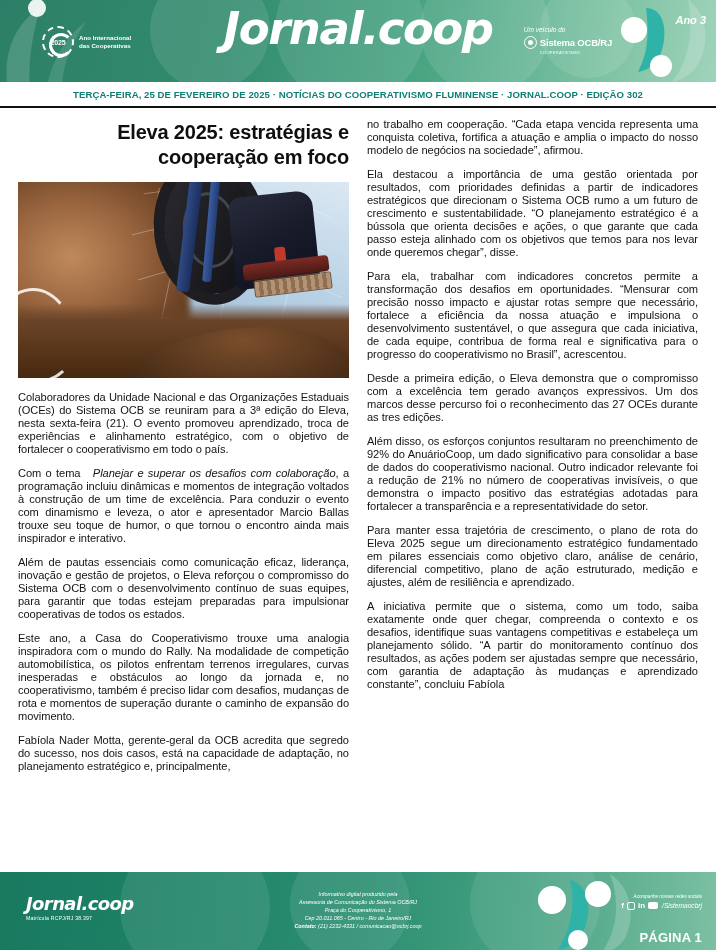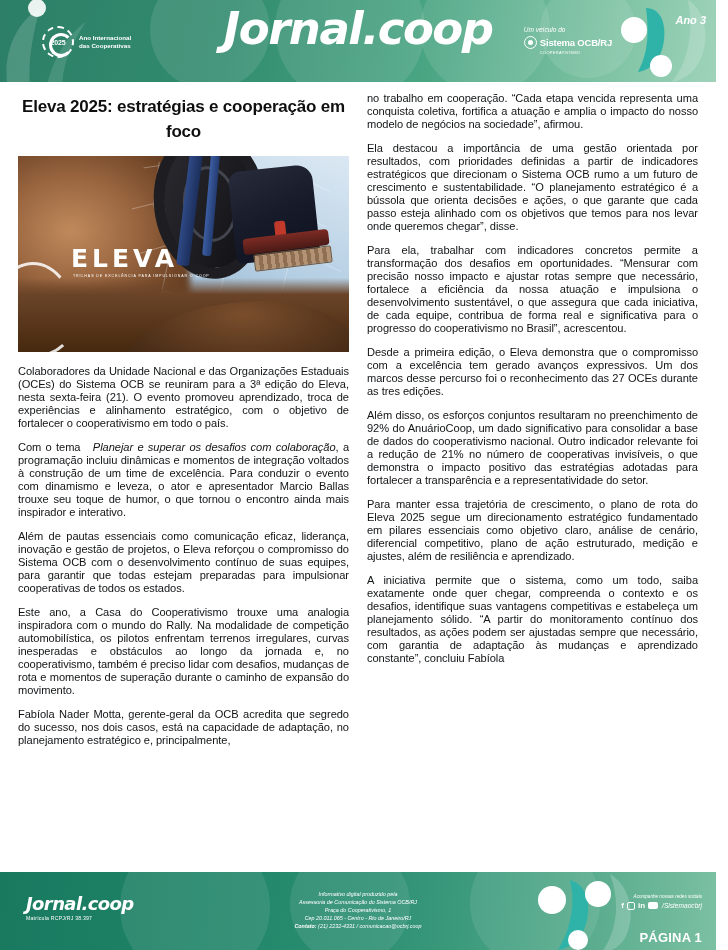--- a/index.html
+++ b/index.html
@@ -119,22 +119,22 @@
   
   .content {
     flex: 1;
     padding: 10px 18px 0 18px;
     display: flex; gap: 18px;
     overflow: hidden;
   }
   .col { width: 336px; display: flex; flex-direction: column; }
 
   .headline {
-    font-size: 17px; font-weight: bold; color: #0f0f0f;
-    text-align: center; line-height: 25px;
+    font-size: 20px; font-weight: bold; color: #0f0f0f;
+    text-align: right; line-height: 25px;
     letter-spacing: -0.2px;
     margin: 2px 0 12px 0;
   }
 
   
   .photo {
     position: relative; width: 100%; height: 196px;
     overflow: hidden;
     background: linear-gradient(170deg, #cfe0ee 0%, #b9d3e6 32%, #a9c6de 52%, #8a6a50 72%, #5a3c28 100%);
   }
@@ -314,20 +314,23 @@
     <svg class="mh-right-art" viewBox="0 0 100 82">
       <path d="M30 8 C44 8 50 22 48 40 C46 58 36 70 22 72 C30 56 34 40 30 8 Z" fill="#2fb3a8"></path>
       <circle cx="18" cy="30" r="13" fill="#ffffff"></circle>
       <circle cx="45" cy="66" r="11" fill="#ffffff"></circle>
       <path d="M72 0 C88 10 94 34 86 56 C80 72 68 80 56 82 C72 62 78 34 72 0 Z" fill="rgba(255,255,255,0.18)"></path>
     </svg>
 
     <div class="ano-badge">Ano 3</div>
   </header>
 
+  <div class="datebar">
+    <span>TERÇA-FEIRA, 25 DE FEVEREIRO DE 2025 · NOTÍCIAS DO COOPERATIVISMO FLUMINENSE · JORNAL.COOP · EDIÇÃO 302</span>
+  </div>
 
   <main class="content">
 
     <section class="col col-left">
       <h1 class="headline">Eleva 2025: estratégias e cooperação em foco</h1>
 
       <figure class="photo">
         <div class="ph-sky"></div>
         <div class="ph-blur"></div>
         <svg class="ph-map" viewBox="0 0 230 196">
@@ -344,24 +347,20 @@
         <div class="ph-wheel"></div>
         <div class="ph-fork"></div>
         <div class="ph-fork2"></div>
         <div class="ph-boot"></div>
         <div class="ph-boot-red"></div>
         <div class="ph-sole"></div>
         <div class="ph-peg"></div>
         <div class="ph-ground"></div>
         <div class="ph-ground2"></div>
         <div class="ph-swoosh"></div>
-        <div class="ph-eleva">
-          <div class="ph-eleva-word">ELEVA</div>
-          <div class="ph-eleva-sub">TRILHAS DE EXCELÊNCIA PARA IMPULSIONAR O COOP</div>
-        </div>
       </figure>
 
       <p class="body">Colaboradores da Unidade Nacional e das Organizações Estaduais (OCEs) do Sistema OCB se reuniram para a 3ª edição do Eleva, nesta sexta-feira (21). O evento promoveu aprendizado, troca de experiências e alinhamento estratégico, com o objetivo de fortalecer o cooperativismo em todo o país.</p>
       <p class="body">Com o tema <em>Planejar e superar os desafios com colaboração</em>, a programação incluiu dinâmicas e momentos de integração voltados à construção de um time de excelência. Para conduzir o evento com dinamismo e leveza, o ator e apresentador Marcio Ballas trouxe seu toque de humor, o que tornou o encontro ainda mais inspirador e interativo.</p>
       <p class="body">Além de pautas essenciais como comunicação eficaz, liderança, inovação e gestão de projetos, o Eleva reforçou o compromisso do Sistema OCB com o desenvolvimento contínuo de suas equipes, para garantir que todas estejam preparadas para impulsionar cooperativas de todos os estados.</p>
       <p class="body">Este ano, a Casa do Cooperativismo trouxe uma analogia inspiradora com o mundo do Rally. Na modalidade de competição automobilística, os pilotos enfrentam terrenos irregulares, curvas inesperadas e obstáculos ao longo da jornada e, no cooperativismo, também é preciso lidar com desafios, mudanças de rota e momentos de superação durante o caminho de expansão do movimento.</p>
       <p class="body">Fabíola Nader Motta, gerente-geral da OCB acredita que segredo do sucesso, nos dois casos, está na capacidade de adaptação, no planejamento estratégico e, principalmente,</p>
     </section>
 
     <section class="col col-right">

